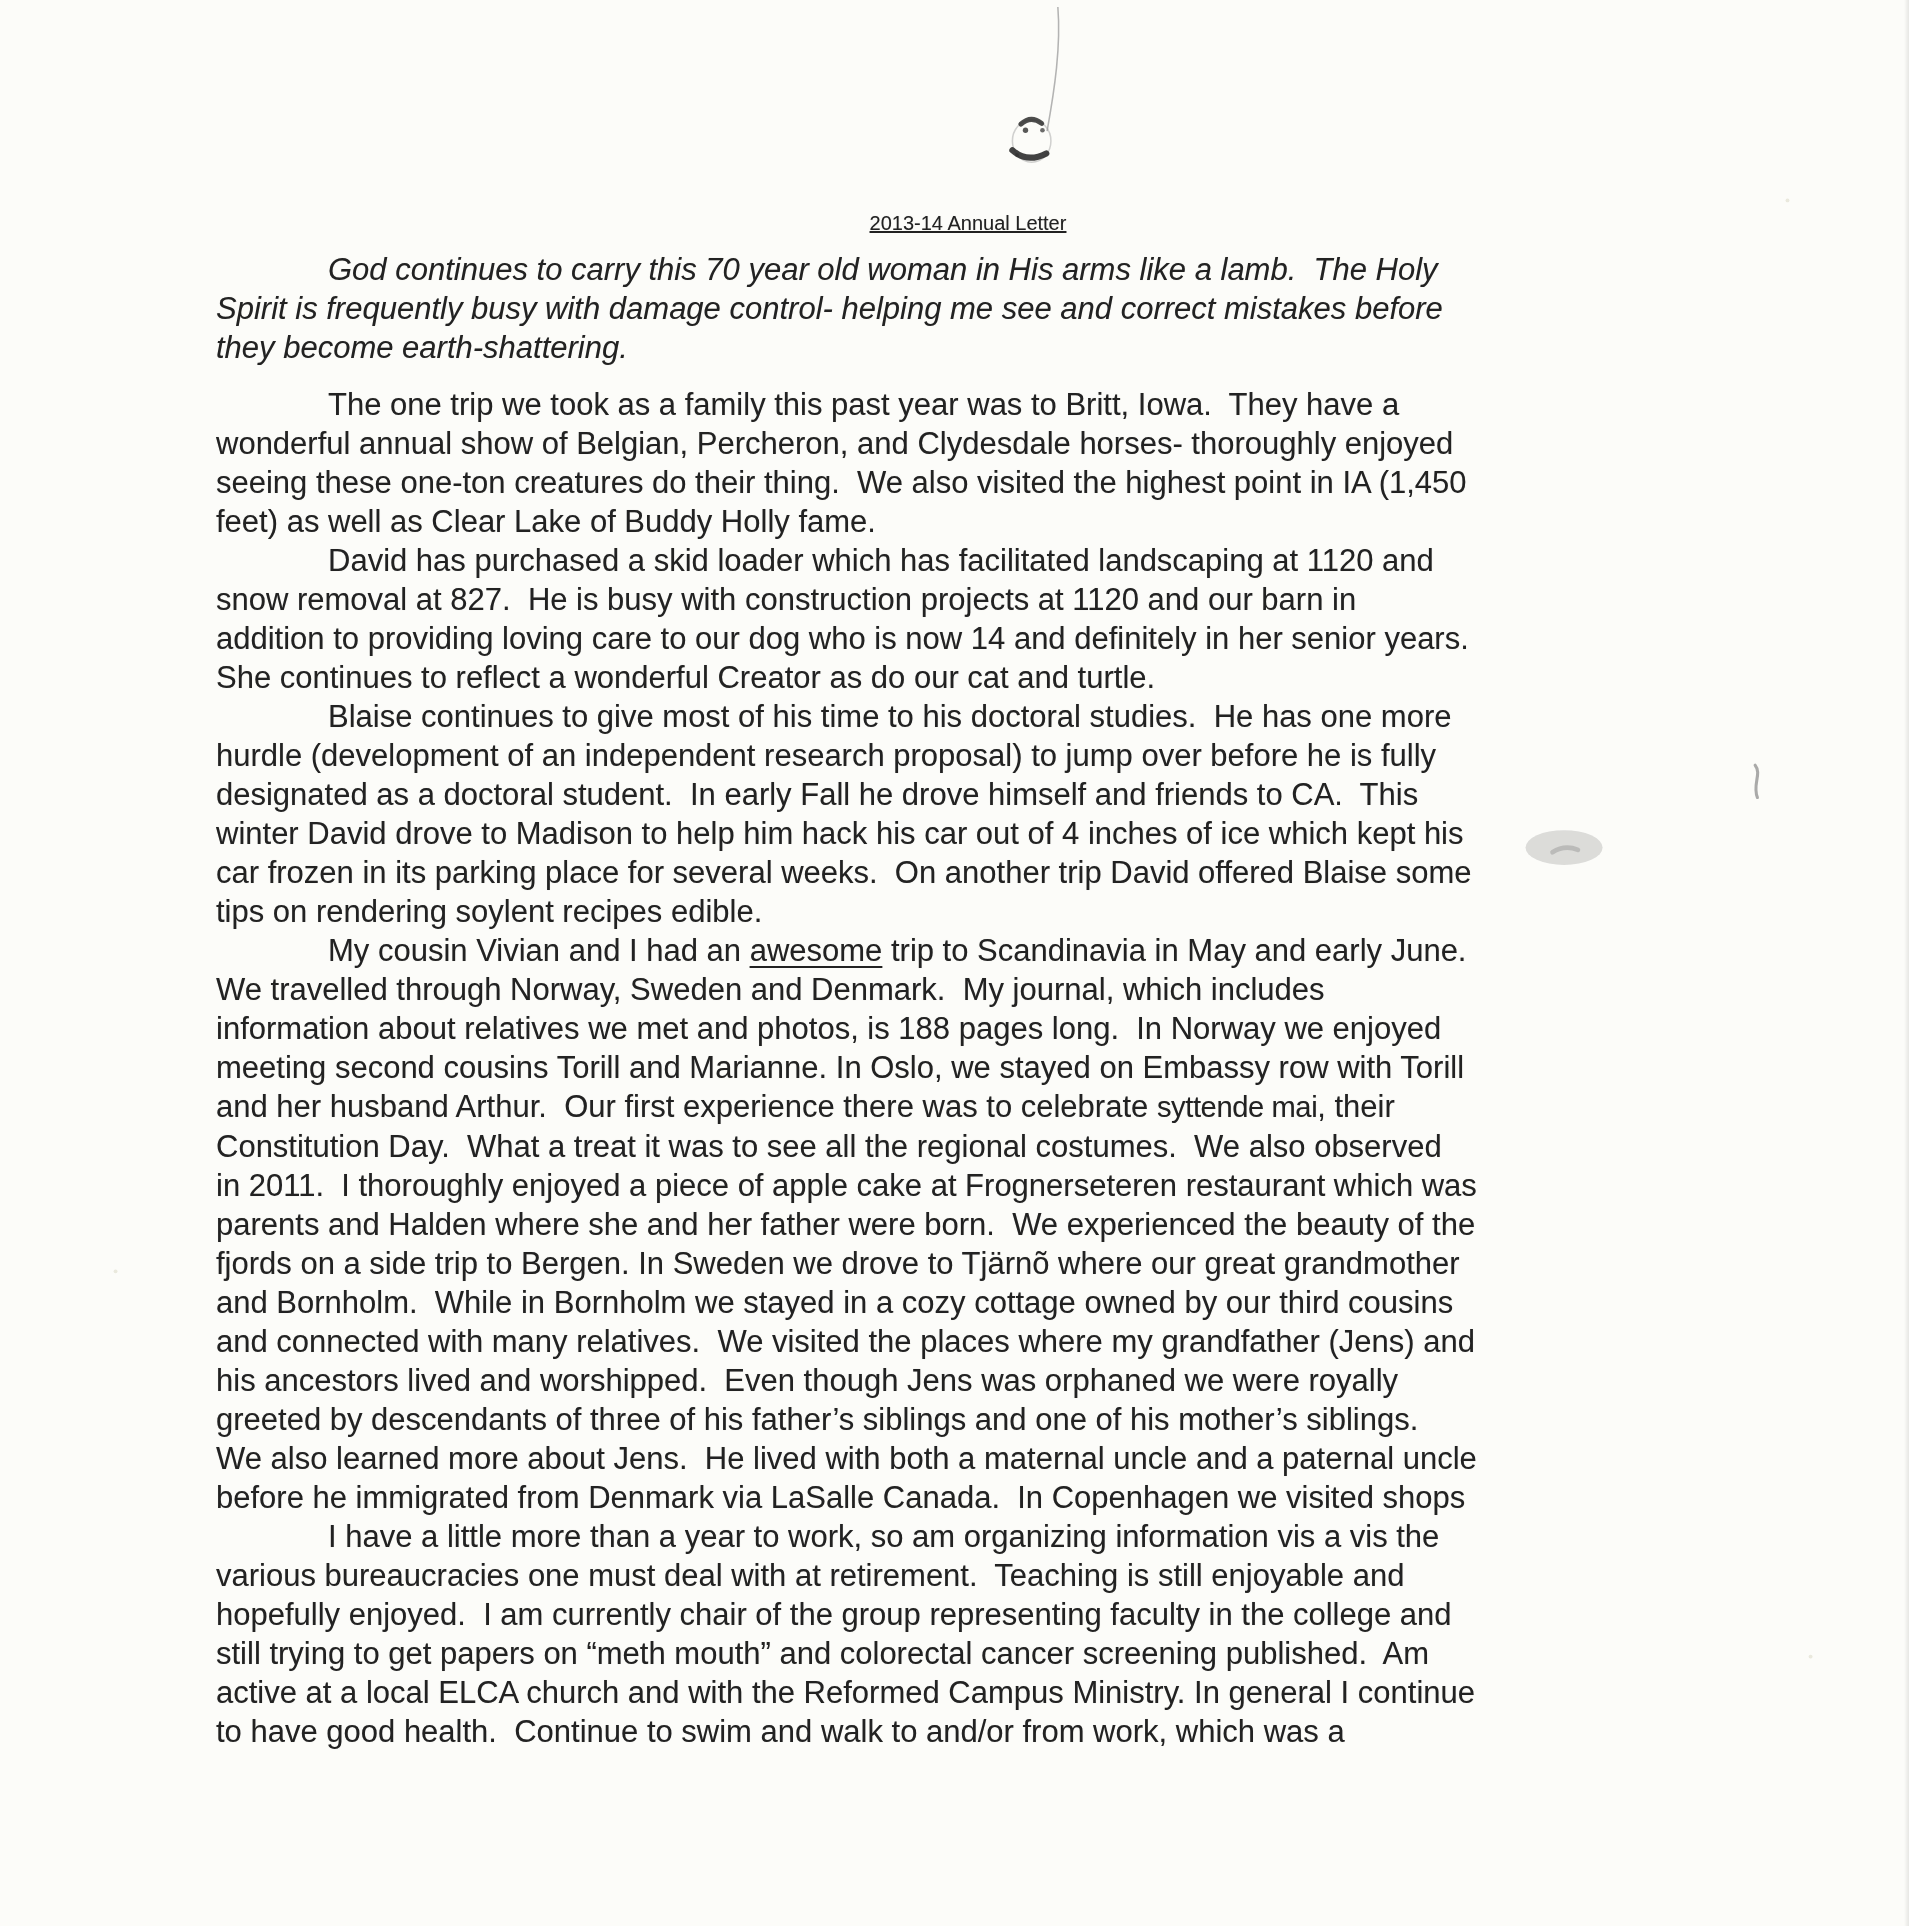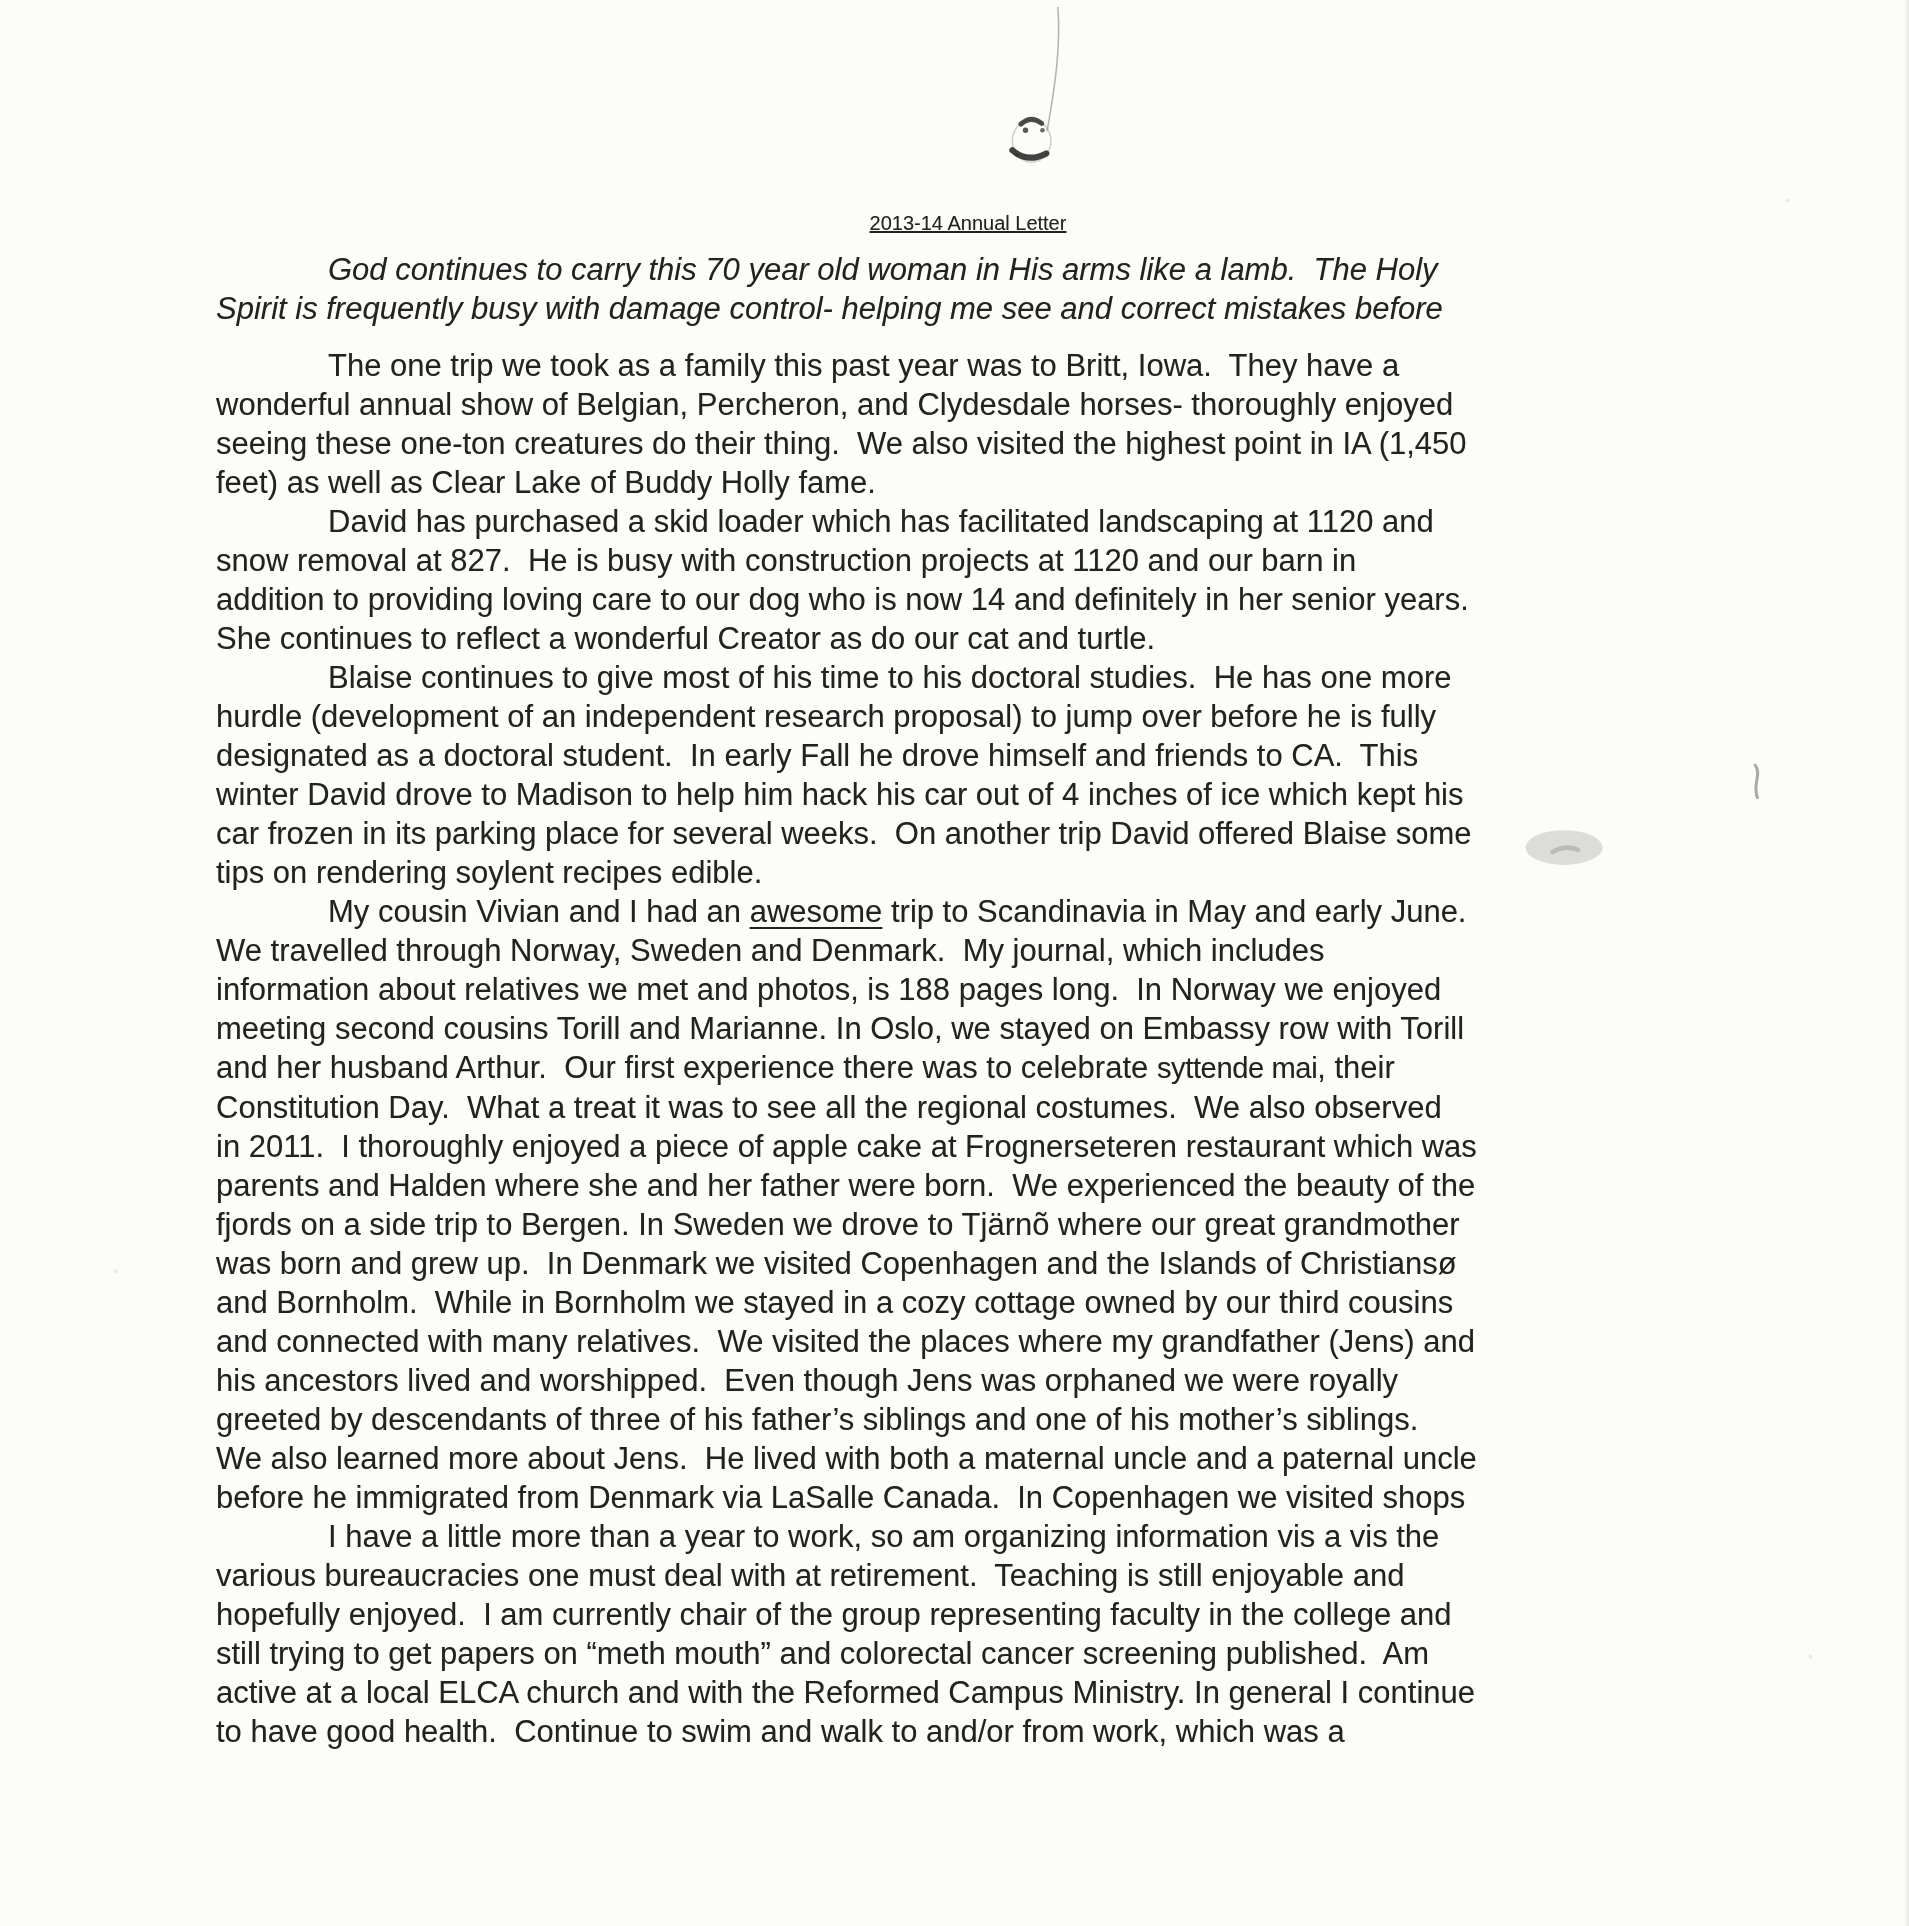--- a/index.html
+++ b/index.html
@@ -43,20 +43,21 @@
 </style>
 </head>
 <body>
 
 <div class="page">
   <div class="content">
     <div class="title">2013-14 Annual Letter</div>
     <div class="intro">
         <div class="line first">God continues to carry this 70 year old woman in His arms like a lamb.  The Holy</div>
         <div class="line">Spirit is frequently busy with damage control- helping me see and correct mistakes before</div>
+        <div class="line">they become earth-shattering.</div>
       </div>
     <div class="body">
         <div class="para">
           <div class="line first">The one trip we took as a family this past year was to Britt, Iowa.  They have a</div>
           <div class="line">wonderful annual show of Belgian, Percheron, and Clydesdale horses- thoroughly enjoyed</div>
           <div class="line">seeing these one-ton creatures do their thing.  We also visited the highest point in IA (1,450</div>
           <div class="line">feet) as well as Clear Lake of Buddy Holly fame.</div>
         </div>
         <div class="para">
           <div class="line first">David has purchased a skid loader which has facilitated landscaping at 1120 and</div>
@@ -75,21 +76,20 @@
         <div class="para">
           <div class="line first">My cousin Vivian and I had an <span class="s-u">awesome</span> trip to Scandinavia in May and early June.</div>
           <div class="line">We travelled through Norway, Sweden and Denmark.  My journal, which includes</div>
           <div class="line">information about relatives we met and photos, is 188 pages long.  In Norway we enjoyed</div>
           <div class="line">meeting second cousins Torill and Marianne. In Oslo, we stayed on Embassy row with Torill</div>
           <div class="line">and her husband Arthur.  Our first experience there was to celebrate <span class="s-alt">syttende mai</span>, their</div>
           <div class="line">Constitution Day.  What a treat it was to see all the regional costumes.  We also observed</div>
           <div class="line">in 2011.  I thoroughly enjoyed a piece of apple cake at Frognerseteren restaurant which was</div>
           <div class="line">parents and Halden where she and her father were born.  We experienced the beauty of the</div>
           <div class="line">fjords on a side trip to Bergen. In Sweden we drove to Tjärnõ where our great grandmother</div>
-          <div class="line">was born and grew up.  In Denmark we visited Copenhagen and the Islands of Christiansø</div>
           <div class="line">and Bornholm.  While in Bornholm we stayed in a cozy cottage owned by our third cousins</div>
           <div class="line">and connected with many relatives.  We visited the places where my grandfather (Jens) and</div>
           <div class="line">his ancestors lived and worshipped.  Even though Jens was orphaned we were royally</div>
           <div class="line">greeted by descendants of three of his father’s siblings and one of his mother’s siblings.</div>
           <div class="line">We also learned more about Jens.  He lived with both a maternal uncle and a paternal uncle</div>
           <div class="line">before he immigrated from Denmark via LaSalle Canada.  In Copenhagen we visited shops</div>
         </div>
         <div class="para">
           <div class="line first">I have a little more than a year to work, so am organizing information vis a vis the</div>
           <div class="line">various bureaucracies one must deal with at retirement.  Teaching is still enjoyable and</div>

